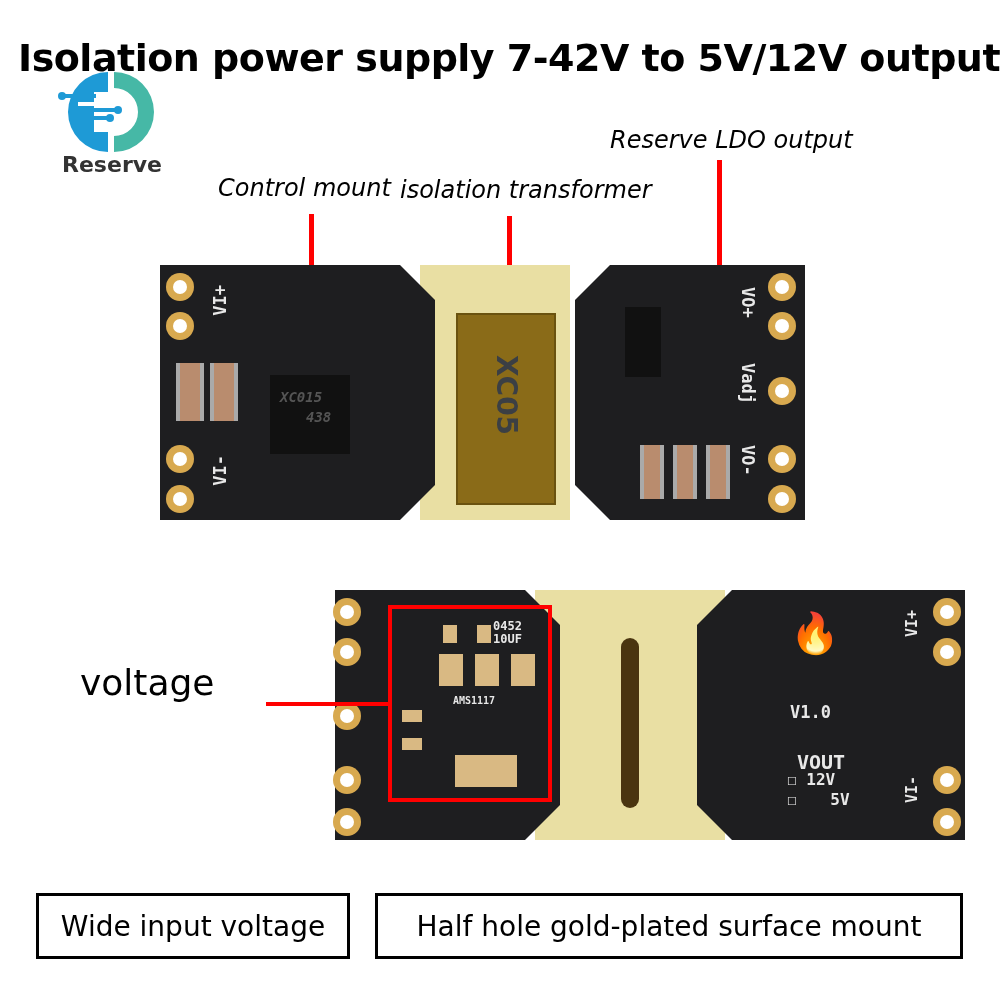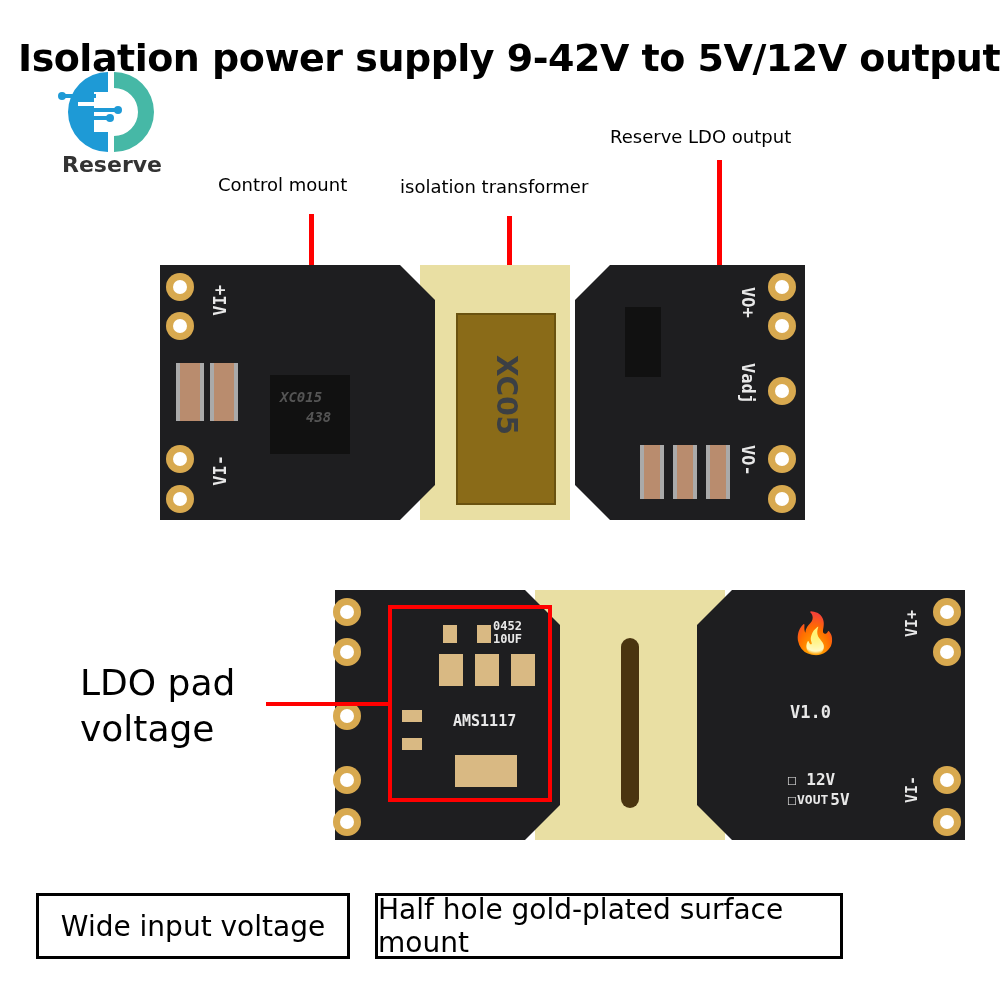--- a/index.html
+++ b/index.html
@@ -1,37 +1,37 @@
 <!DOCTYPE html>
 <html><head>
 <meta charset="utf-8">
 <style>
   html,body{margin:0;padding:0;background:#fff;}
   body{width:1000px;height:1000px;position:relative;overflow:hidden;font-family:"DejaVu Sans","Liberation Sans",sans-serif;color:#000;}
   .abs{position:absolute;}
   .title{left:0;top:36px;width:1000px;text-align:center;font-weight:bold;font-size:38px;letter-spacing:-0.5px;padding-left:18px;box-sizing:border-box;white-space:nowrap;}
   .logo{left:56px;top:66px;width:110px;height:120px;}
   .logo-text{left:62px;top:152px;font-weight:bold;font-size:22px;color:#333;}
-  .lbl{font-size:18px;white-space:nowrap;}
+  .lbl{font-size:24px;white-space:nowrap;font-style:italic;}
   .redline{background:#f00;}
   .dot{width:16px;height:16px;border-radius:50%;background:#f00;}
   .pcb{background:#1e1e20;}
   .gold-strip{background:#e9dfa3;}
   .slk{color:#e8e8e8;font-family:"DejaVu Sans Mono","Liberation Mono",monospace;font-weight:bold;}
   .pad{background:#d9b983;}
   .cap{background:#b98c6e;border-left:4px solid #aaa;border-right:4px solid #aaa;}
   .castel{width:28px;height:28px;border-radius:50%;background:#d8a94f;}
   .castel::after{content:"";position:absolute;left:7px;top:7px;width:14px;height:14px;border-radius:50%;background:#fff;}
   .box{border:3px solid #000;box-sizing:border-box;display:flex;align-items:center;justify-content:center;font-size:28px;}
   .vert{writing-mode:vertical-rl;transform:rotate(180deg);}
 </style>
 </head>
 <body>
 
-<div class="abs title">Isolation power supply 9-42V to 5V/12V output</div>
+<div class="abs title">Isolation power supply 7-42V to 5V/12V output</div>
 
 <div class="abs logo">
   <svg width="110" height="90" viewBox="0 0 110 90">
     <path d="M52 6 A40 40 0 0 0 52 86 L52 66 L38 66 L38 26 L52 26 Z" fill="#1e9ad6"></path>
     <path d="M58 6 A40 40 0 0 1 58 86 L58 70 A24 24 0 0 0 58 22 Z" fill="#46b8a6"></path>
     <circle cx="6" cy="30" r="4" fill="#1e9ad6"></circle>
       <rect x="6" y="28" width="34" height="4" fill="#1e9ad6"></rect>
     <circle cx="58" cy="38" r="4" fill="#fff"></circle>
       <rect x="22" y="36" width="36" height="4" fill="#fff"></rect>
     <circle cx="62" cy="44" r="4" fill="#1e9ad6"></circle>
@@ -113,36 +113,35 @@
 
   <div class="abs pad" style="left:108px;top:35px;width:14px;height:18px;"></div>
   <div class="abs pad" style="left:142px;top:35px;width:14px;height:18px;"></div>
   <div class="abs slk" style="left:158px;top:30px;font-size:12px;line-height:13px;">
       <div>0452</div>
       <div>10UF</div>
     </div>
   <div class="abs pad" style="left:104px;top:64px;width:24px;height:32px;"></div>
   <div class="abs pad" style="left:140px;top:64px;width:24px;height:32px;"></div>
   <div class="abs pad" style="left:176px;top:64px;width:24px;height:32px;"></div>
-  <div class="abs slk" style="left:118px;top:122px;font-size:15px;">AMS1117</div>
+  <div class="abs slk" style="left:118px;top:105px;font-size:10px;">AMS1117</div>
   <div class="abs pad" style="left:120px;top:165px;width:62px;height:32px;"></div>
   <div class="abs pad" style="left:67px;top:120px;width:20px;height:12px;"></div>
   <div class="abs pad" style="left:67px;top:148px;width:20px;height:12px;"></div>
 
   <div class="abs slk" style="left:455px;top:20px;font-size:40px;font-weight:normal;">🔥</div>
   <div class="abs slk" style="left:455px;top:112px;font-size:17px;">V1.0</div>
-  <div class="abs slk" style="left:462px;top:160px;font-size:13px;margin-top:42px;">VOUT</div>
+  <div class="abs slk" style="left:462px;top:160px;font-size:20px;">VOUT</div>
   <div class="abs slk" style="left:452px;top:180px;font-size:16px;">☐ <span>12V</span></div>
   <div class="abs slk" style="left:452px;top:200px;font-size:16px;">☐ <span style="margin-left:24px">5V</span></div>
   <div class="abs slk vert" style="left:568px;top:20px;font-size:15px;">VI+</div>
   <div class="abs slk vert" style="left:568px;top:186px;font-size:15px;">VI-</div>
 
   <div class="abs" style="left:53px;top:15px;width:164px;height:197px;border:4px solid #f00;box-sizing:border-box;"></div>
 </div>
 
 <div class="abs" style="left:80px;top:660px;font-size:36px;line-height:46px;">
-  <div>LDO pad</div>
   <div>voltage</div>
 </div>
 <div class="abs redline" style="left:266px;top:702px;width:124px;height:4px;"></div>
 
 <div class="abs box" style="left:36px;top:893px;width:314px;height:66px;">Wide input voltage</div>
-<div class="abs box" style="left:375px;top:893px;width:468px;height:66px;">Half hole gold-plated surface mount</div>
+<div class="abs box" style="left:375px;top:893px;width:588px;height:66px;">Half hole gold-plated surface mount</div>
 
 </body></html>

